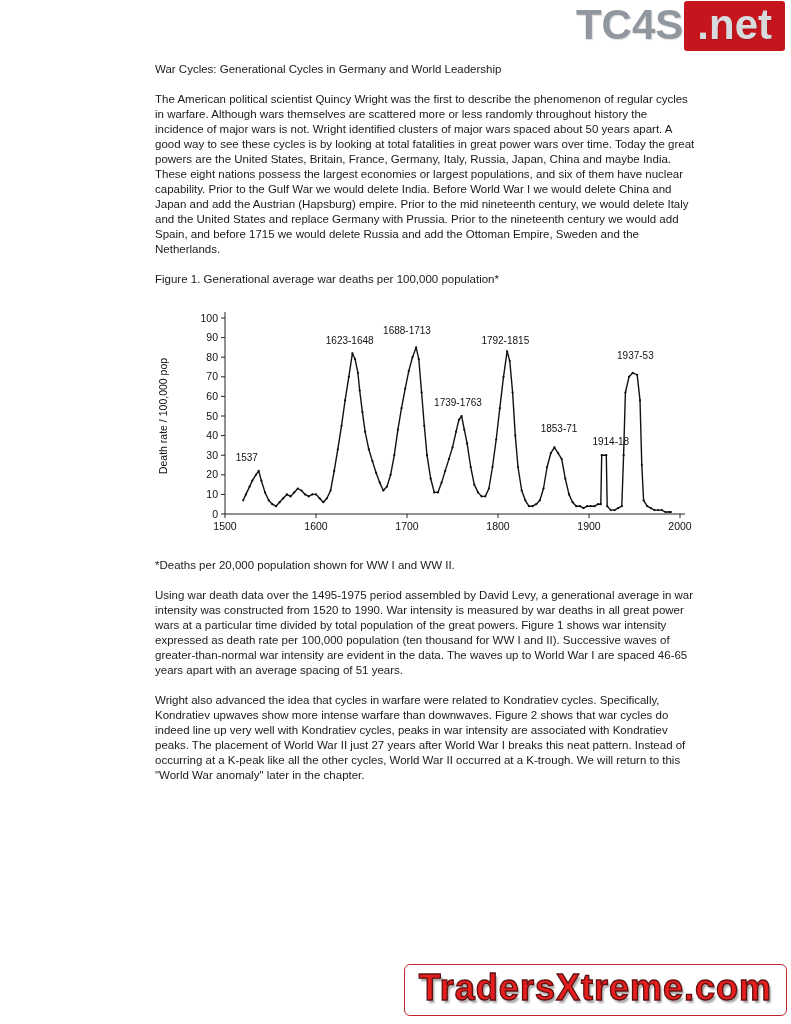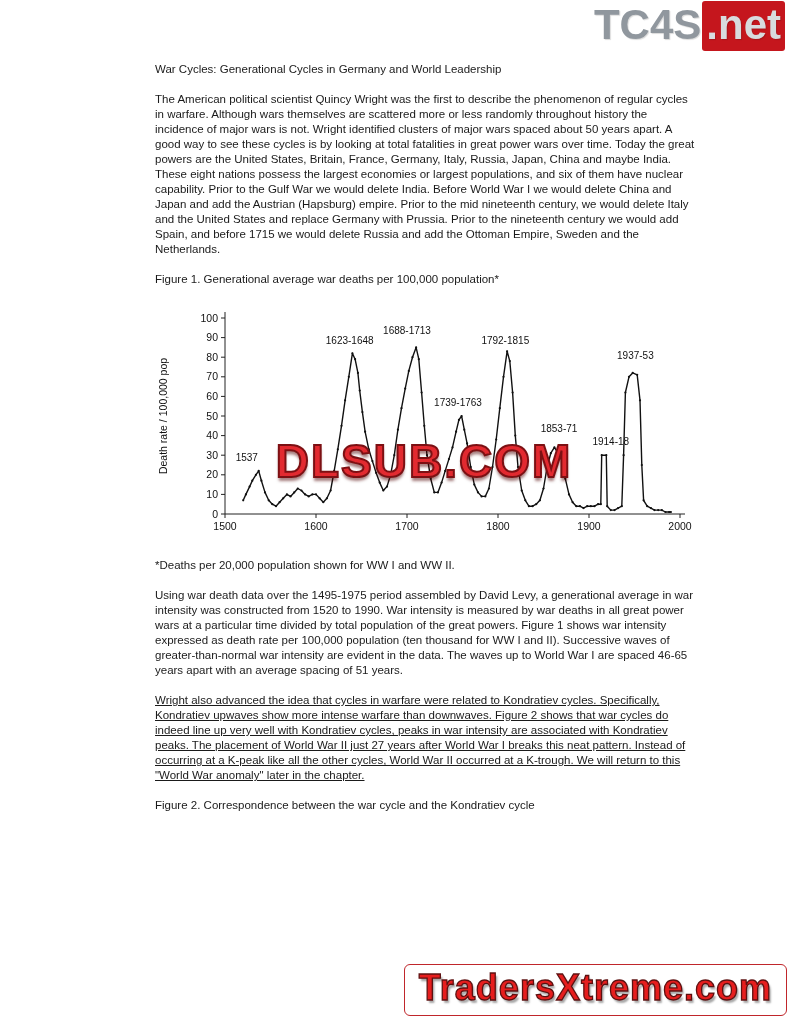--- a/index.html
+++ b/index.html
@@ -6,33 +6,33 @@
   body{
     width:791px;height:1024px;position:relative;background:#ffffff;
     font-family:"Liberation Sans",sans-serif;color:#1a1a1a;overflow:hidden;
   }
   .top-logo{
     position:absolute;top:4px;right:6px;font-size:42px;font-weight:bold;
     color:#90979e;line-height:1;cursor:pointer;white-space:nowrap;
     text-shadow:1px 1px 1px rgba(0,0,0,.15);
   }
   .logo-net{
-    background:#c5161d;color:#d8dbde;padding:0 4px 3px;border-radius:3px;margin-left:1px;
+    background:#c5161d;color:#d8dbde;padding:0 13px 3px;border-radius:3px;margin-left:1px;
   }
   .content{
     position:absolute;left:155px;top:62px;width:540px;
     font-size:11.5px;line-height:15px;
   }
   .content p{margin:0 0 15px;}
   .page-title{margin:0 0 23px;}
   .para-intro{margin-bottom:13px;}
   .caption{margin-bottom:16px;}
   .footnote{margin:18px 0 14px;}
   .para-levy{margin-bottom:17px;}
-  .para-kond{margin-bottom:17px;text-decoration:underline;}
+  .para-kond{margin-bottom:17px;}
   .figure{
     position:relative;width:538px;height:252px;margin:14px 0 4px;background:#fff;
   }
   #chart-svg text{font-family:"Liberation Sans",sans-serif;fill:#111;}
   .watermark{
     position:absolute;left:50%;top:63%;transform:translate(-50%,-50%);
     font-size:46px;font-weight:bold;letter-spacing:2px;white-space:nowrap;
     color:#e22a30;-webkit-text-stroke:2px #7c1013;
     text-shadow:0 4px 3px rgba(80,0,0,.5);
   }
@@ -228,24 +228,22 @@
         <circle cx="515.9" cy="210.0" r="1.1" fill="#111"></circle>
         <text x="91.8" y="159.1" text-anchor="middle" font-size="10">1537</text>
         <text x="194.7" y="41.5" text-anchor="middle" font-size="10">1623-1648</text>
         <text x="252.0" y="31.7" text-anchor="middle" font-size="10">1688-1713</text>
         <text x="303.0" y="104.2" text-anchor="middle" font-size="10">1739-1763</text>
         <text x="350.3" y="41.5" text-anchor="middle" font-size="10">1792-1815</text>
         <text x="404.0" y="129.7" text-anchor="middle" font-size="10">1853-71</text>
         <text x="455.8" y="143.4" text-anchor="middle" font-size="10">1914-18</text>
         <text x="480.4" y="57.2" text-anchor="middle" font-size="10">1937-53</text>
       </svg>
-    <div class="watermark">DLSUB.COM</div>
   </div>
 
   <p class="footnote">*Deaths per 20,000 population shown for WW I and WW II.</p>
   <p class="para-levy">Using war death data over the 1495-1975 period assembled by David Levy, a generational average in war intensity was constructed from 1520 to 1990. War intensity is measured by war deaths in all great power wars at a particular time divided by total population of the great powers. Figure 1 shows war intensity expressed as death rate per 100,000 population (ten thousand for WW I and II). Successive waves of greater-than-normal war intensity are evident in the data. The waves up to World War I are spaced 46-65 years apart with an average spacing of 51 years.</p>
   <p class="para-kond">Wright also advanced the idea that cycles in warfare were related to Kondratiev cycles. Specifically, Kondratiev upwaves show more intense warfare than downwaves. Figure 2 shows that war cycles do indeed line up very well with Kondratiev cycles, peaks in war intensity are associated with Kondratiev peaks. The placement of World War II just 27 years after World War I breaks this neat pattern. Instead of occurring at a K-peak like all the other cycles, World War II occurred at a K-trough. We will return to this "World War anomaly" later in the chapter.</p>
-  <p>Figure 2. Correspondence between the war cycle and the Kondratiev cycle</p>
 </div>
 
 <div class="footer-box">
   <span class="footer-logo">TradersXtreme.com</span>
 </div>
 
 </body></html>

